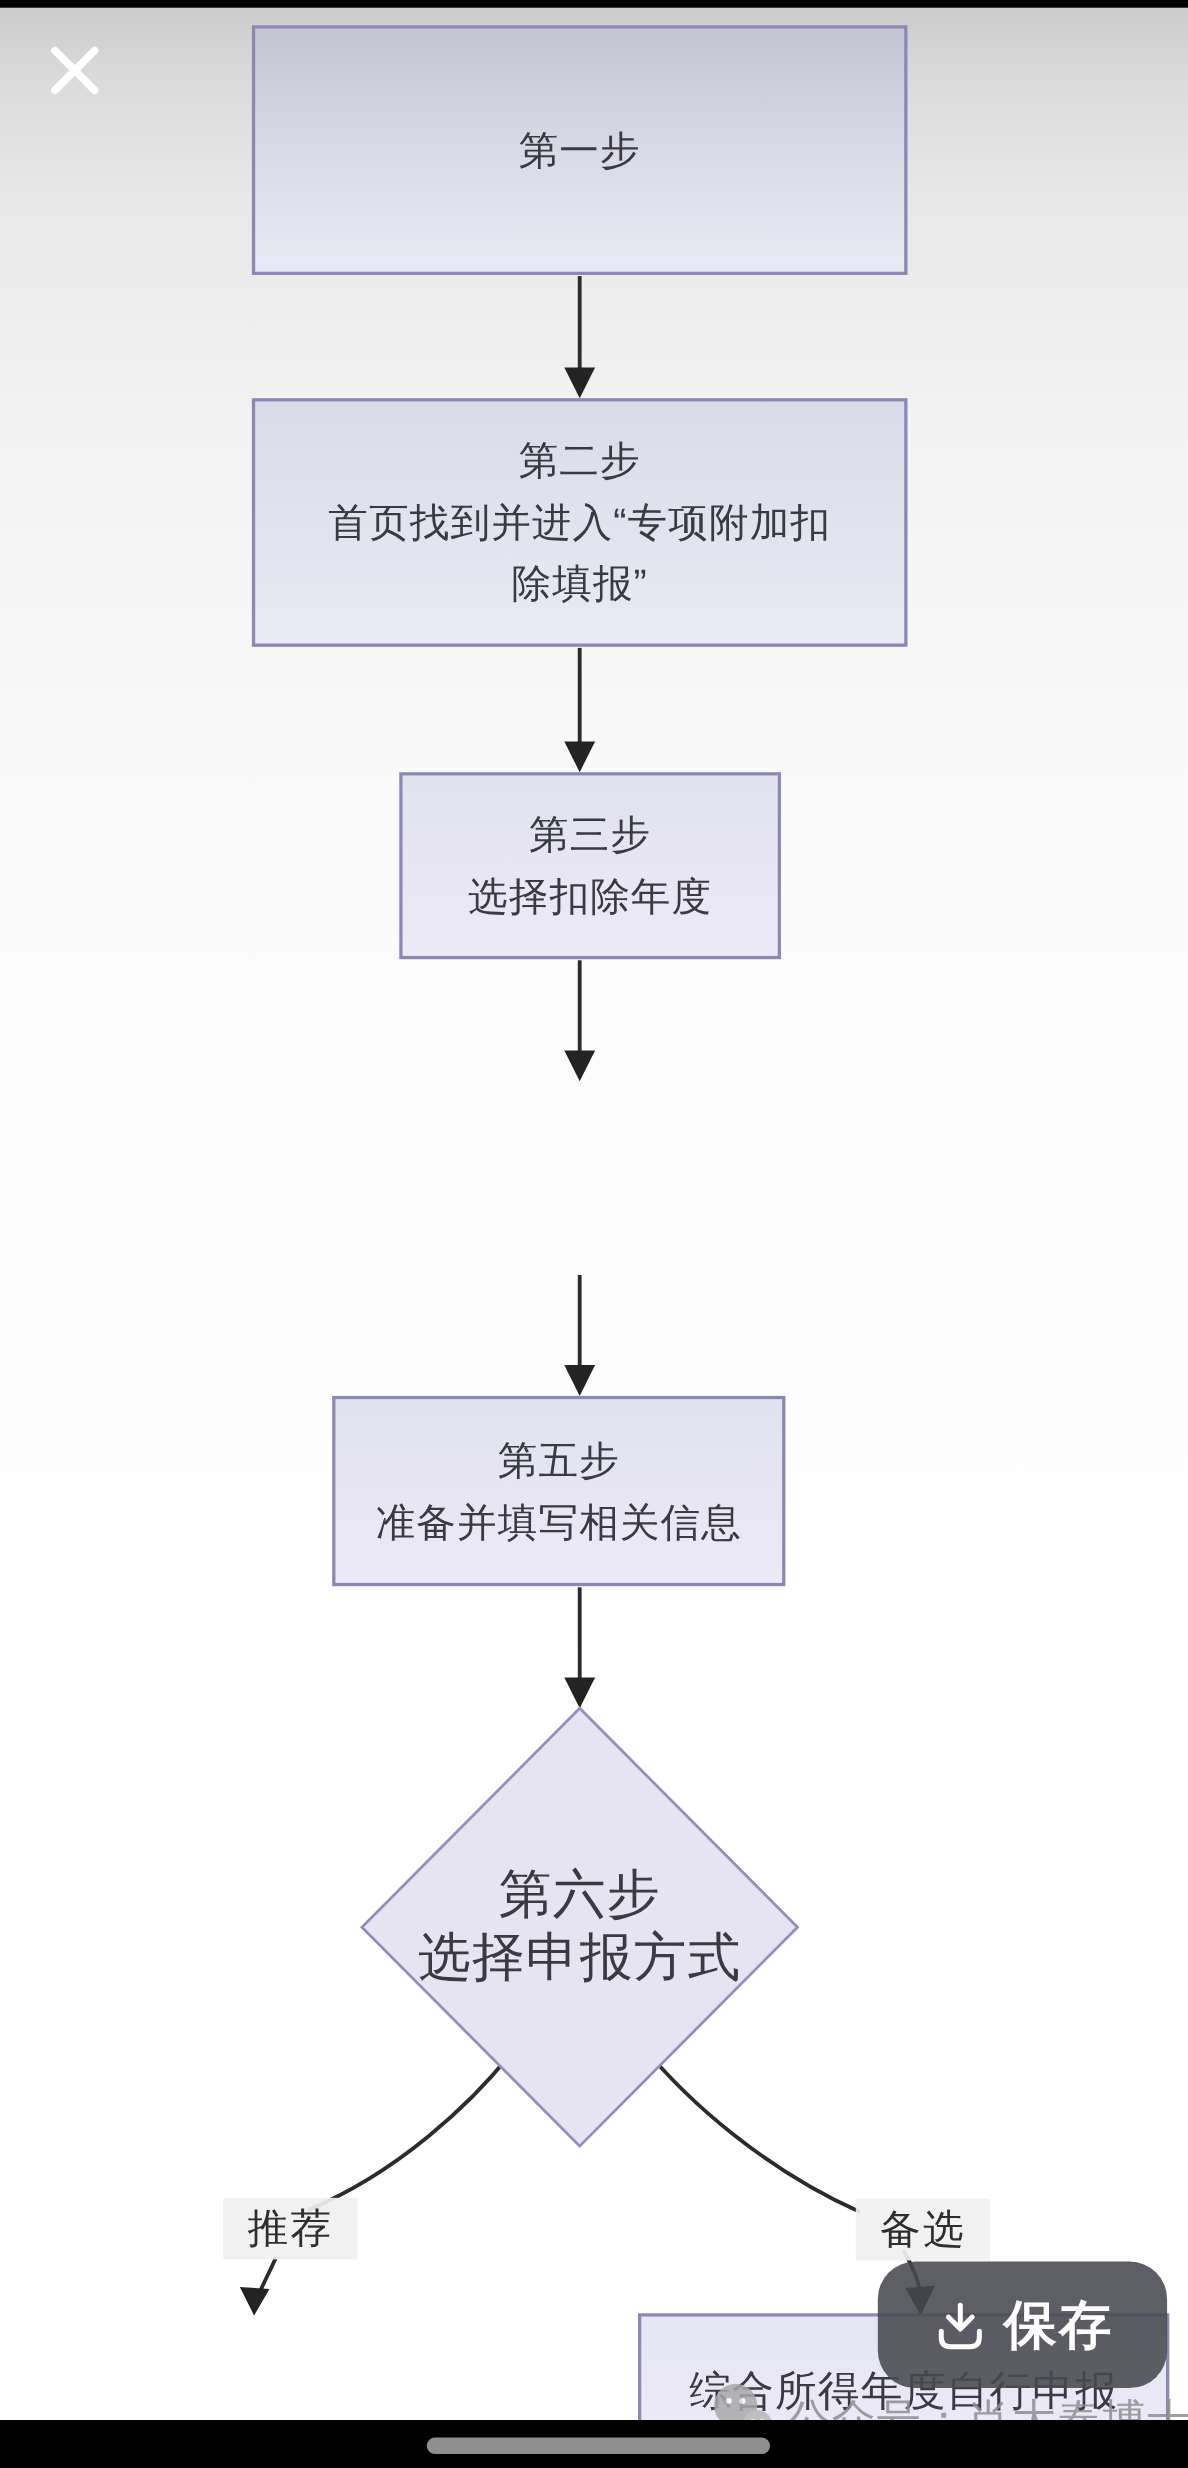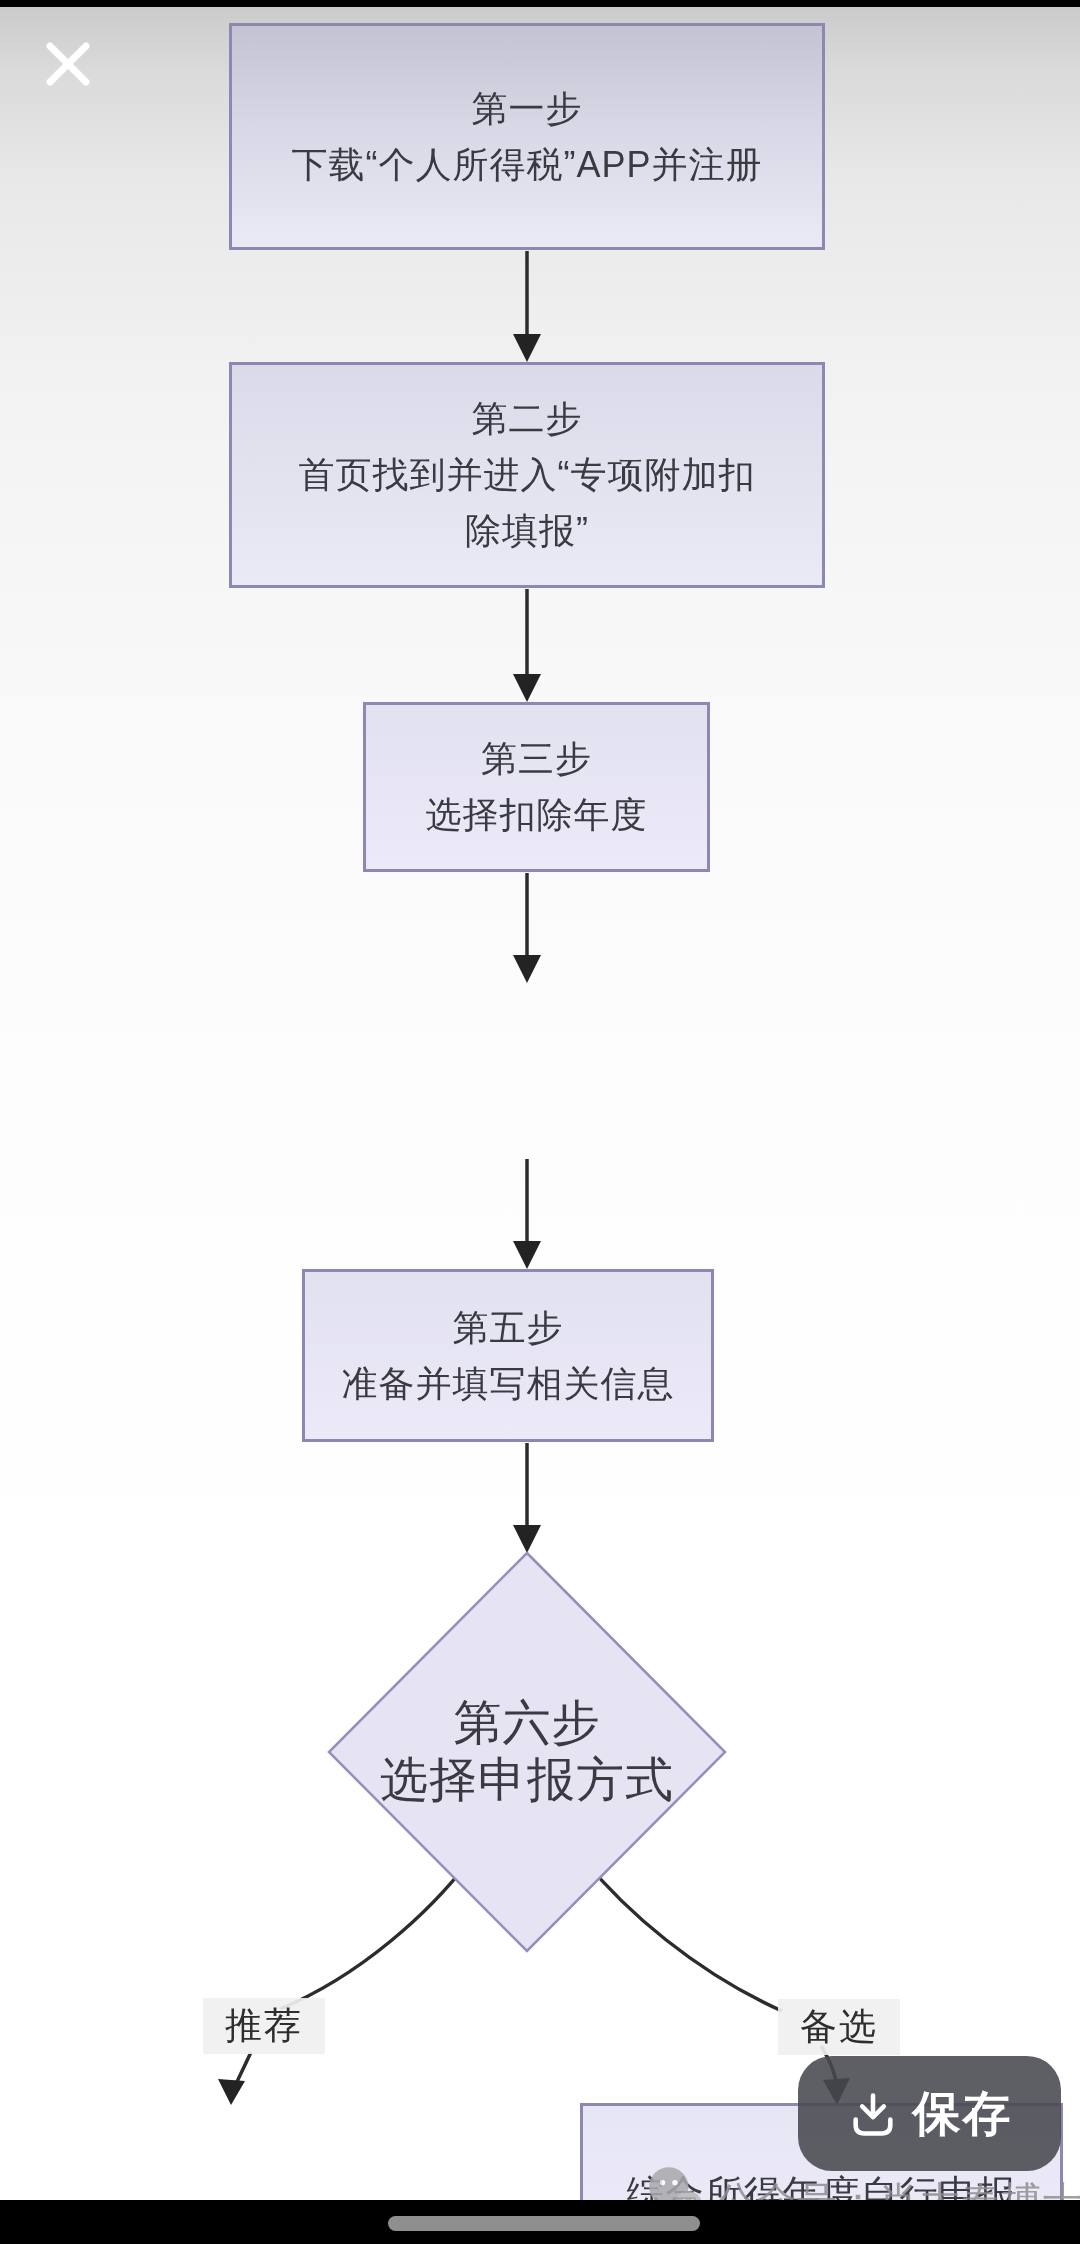--- a/index.html
+++ b/index.html
@@ -36,21 +36,21 @@
   }
   #label-recommended{left:203px;top:1998px;}
   #label-alternative{left:778px;top:1999px;}
   .result-box{
     box-sizing:border-box;border:3px solid #8c88b4;z-index:2;
     background:linear-gradient(180deg,#e6e5f3 0%,#edebf9 100%);
     display:flex;justify-content:center;align-items:flex-start;
     color:#3a3a42;font-size:38px;font-weight:500;letter-spacing:1px;
   }
   #box-result-left{left:15px;top:2103px;width:442px;height:140px;padding-top:40px;}
-  #box-result-right{left:580px;top:2103px;width:483px;height:140px;padding-top:63px;}
+  #box-result-right{left:580px;top:2103px;width:483px;height:140px;padding-top:42px;}
   #save-btn{
     left:798px;top:2056px;width:263px;height:115px;border-radius:34px;
     background:rgba(72,73,78,0.88);z-index:6;cursor:pointer;
     display:flex;align-items:center;justify-content:center;gap:14px;
   }
   #save-btn .save-label{color:#ffffff;font-size:48px;font-weight:700;letter-spacing:2px;}
   #watermark{left:645px;top:2163px;z-index:7;display:flex;align-items:flex-start;gap:8px;opacity:0.85;}
   #watermark .wm-text{color:#8f8f92;font-size:40px;font-weight:500;letter-spacing:1px;line-height:44px;margin-top:16px;white-space:nowrap;}
   #bottom-bar{left:0;top:2200px;width:1080px;height:44px;background:#000;z-index:10;}
   #home-indicator{left:388px;top:2216px;width:312px;height:15px;border-radius:8px;background:#8f8f8f;z-index:11;}
@@ -87,21 +87,20 @@
   <div id="top-strip" class="abs"></div>
   <svg id="close-btn" class="abs" viewBox="0 0 56 56">
     <g stroke="#ffffff" stroke-width="7" stroke-linecap="round">
       <line x1="10" y1="12" x2="46" y2="48"></line>
       <line x1="46" y1="12" x2="10" y2="48"></line>
     </g>
   </svg>
 
   <div id="box-step1" class="flow-box abs">
     <div class="line">第一步</div>
-    <div class="line body">下载“个人所得税”APP并注册</div>
   </div>
 
   <div id="box-step2" class="flow-box abs">
     <div class="line">第二步</div>
     <div class="line body">首页找到并进入“专项附加扣除填报”</div>
   </div>
 
   <div id="box-step3" class="flow-box abs">
     <div class="line">第三步</div>
     <div class="line">选择扣除年度</div>

